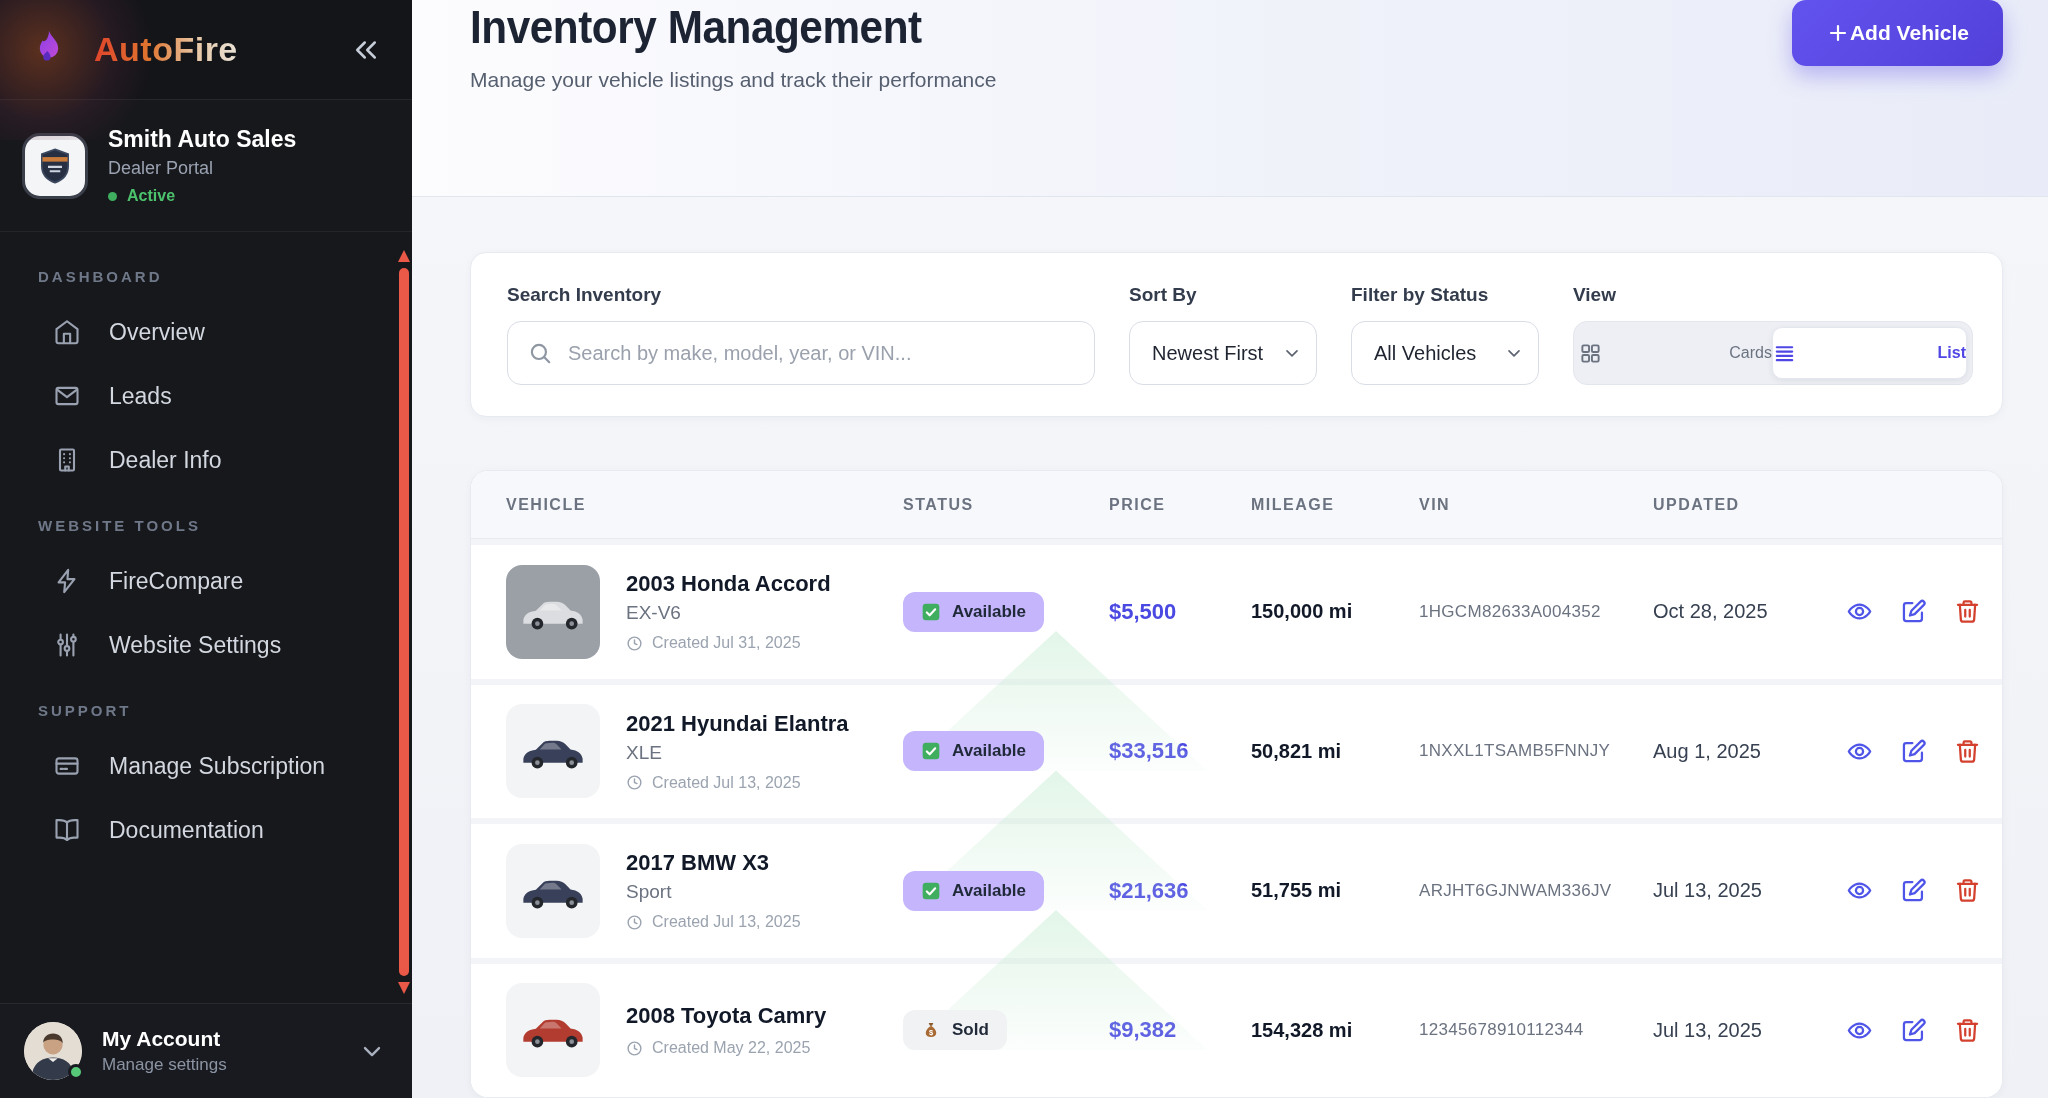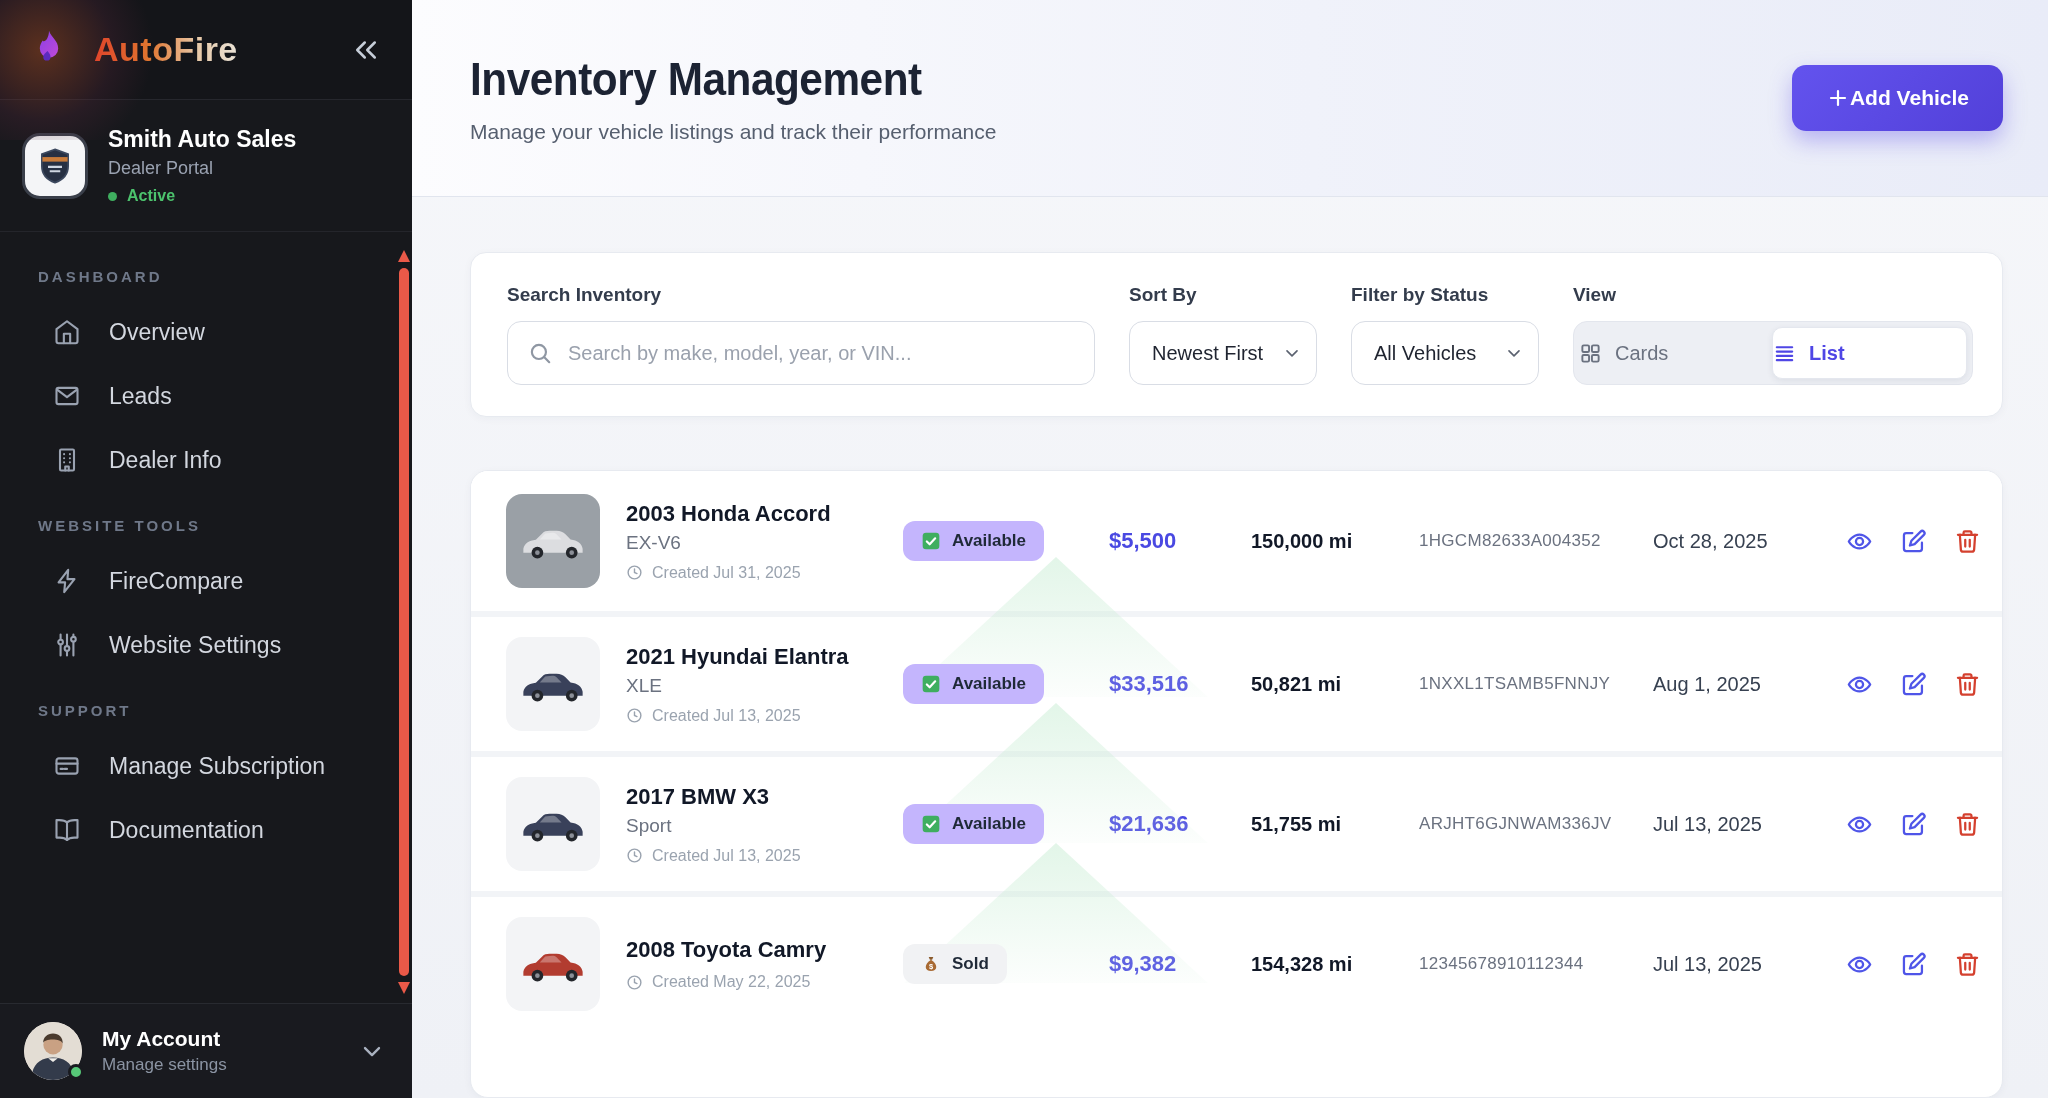--- a/index.html
+++ b/index.html
@@ -45,21 +45,21 @@
   .acct-avatar { position:relative; width:58px; height:58px; border-radius:50%; background:#e6e0d8; overflow:visible; flex:0 0 58px; }
   .acct-avatar svg { border-radius:50%; }
   .acct-dot { position:absolute; right:-2px; bottom:0; width:16px; height:16px; border-radius:50%; background:#57c878; border:3px solid #191a1f; }
   .acct-meta { margin-left:20px; flex:1; }
   .acct-name { font-size:21px; font-weight:700; color:#ffffff; }
   .acct-sub { font-size:17px; color:#8b94a3; margin-top:4px; }
   .acct-chevron { color:#aab2c0; width:28px; height:28px; }
 
   
   .main { flex:1; height:100%; display:flex; flex-direction:column; background:linear-gradient(#f6f7fa, #eff1f6); min-width:0; }
-  .band { height:197px; flex:0 0 197px; background:linear-gradient(90deg,#fcfcfe 0%, #f0f2fa 55%, #e9ecf8 100%); border-bottom:1px solid #e1e5ee; display:flex; align-items:center; justify-content:space-between; padding:0 45px 0 58px; }
+  .band { height:197px; flex:0 0 197px; background:linear-gradient(90deg,#fcfcfe 0%, #f0f2fa 55%, #e9ecf8 100%); border-bottom:1px solid #e1e5ee; display:flex; align-items:flex-start; justify-content:space-between; padding:0 45px 0 58px; }
   .page-title { font-size:46px; font-weight:700; color:#1c2333; letter-spacing:-.5px; display:inline-block; transform:scaleX(.92); transform-origin:left center; }
   .page-sub { font-size:21px; color:#565f6f; margin-top:14px; }
   .band-right { display:flex; align-items:center; gap:26px; }
   .count-pill { display:flex; align-items:center; gap:14px; background:#ffffff; border:1px solid #eceef3; border-radius:999px; padding:17px 28px; box-shadow:0 4px 14px rgba(35,45,80,.07); }
   .count-pill .dot { width:11px; height:11px; border-radius:50%; background:#4ade80; }
   .count-pill .txt { font-size:19px; font-weight:700; color:#1f2430; }
   .add-btn { display:flex; align-items:center; gap:0; background:linear-gradient(135deg,#6353ee,#5240d9); color:#fff; border:none; border-radius:14px; padding:21px 34px; font-size:21px; font-weight:700; font-family:inherit; cursor:pointer; box-shadow:0 10px 22px rgba(85,70,230,.35); }
   .add-btn svg { width:24px; height:24px; }
 
   .content { flex:1; padding:55px 45px 0 58px; display:flex; flex-direction:column; min-height:0; }
@@ -67,21 +67,21 @@
   .filter-card { background:#ffffff; border:1px solid #e7eaf0; border-radius:16px; padding:31px 36px; display:flex; gap:34px; box-shadow:0 2px 8px rgba(35,45,80,.04); flex:0 0 auto; }
   .fgroup { display:flex; flex-direction:column; }
   .flabel { font-size:19px; font-weight:700; color:#333c4c; margin-bottom:15px; }
   .search-wrap { position:relative; width:588px; }
   .search-wrap .sicon { position:absolute; left:20px; top:19px; width:26px; height:26px; color:#8f97a3; }
   .search-input { width:100%; height:64px; border:1px solid #d9dde5; border-radius:14px; padding:0 20px 0 60px; font-size:20px; font-family:inherit; color:#1f2430; background:#fff; outline:none; }
   .search-input::placeholder { color:#9aa1ad; }
   .select { position:relative; width:188px; height:64px; border:1px solid #d9dde5; border-radius:14px; background:#fff; display:flex; align-items:center; padding:0 44px 0 22px; font-size:20px; font-weight:500; color:#1f2430; cursor:pointer; }
   .select .chev { position:absolute; right:14px; width:20px; height:20px; color:#5b6270; }
   .seg { width:400px; height:64px; background:#edeff4; border:1px solid #e3e6ed; border-radius:14px; display:flex; padding:5px; }
-  .seg-opt { flex:1; display:flex; align-items:center; justify-content:flex-start; gap:13px; font-size:20px; font-weight:500; color:#6b7280; border-radius:10px; cursor:pointer; }
+  .seg-opt { flex:1; display:flex; align-items:center; justify-content:space-between; gap:13px; font-size:16px; font-weight:500; color:#6b7280; border-radius:10px; cursor:pointer; }
   .seg-opt svg { width:23px; height:23px; }
   .seg-opt.active { background:#ffffff; border:1px solid #e4e7ee; color:#4f46e5; font-weight:600; box-shadow:0 2px 6px rgba(35,45,80,.08); }
 
   .table-card { margin-top:53px; background:#ffffff; border:1px solid #e7eaf0; border-radius:18px; flex:1; min-height:0; overflow:hidden; box-shadow:0 2px 8px rgba(35,45,80,.04); display:flex; flex-direction:column; }
   .tgrid { display:grid; grid-template-columns:397px 206px 142px 168px 234px 193px 1fr; padding:0 35px; align-items:center; }
   .thead { height:68px; background:#f7f8fb; border-bottom:1px solid #e8eaef; flex:0 0 68px; }
   .thead .th { font-size:16px; font-weight:700; letter-spacing:1.5px; color:#6b7280; }
   .trow { height:140px; background:#ffffff; border-top:6px solid #f2f4f7; position:relative; }
   .trow:first-of-type { border-top:none; }
 
@@ -337,20 +337,29 @@
                     <path d="M4 5.5h16M4 10h16M4 14.5h16M4 19h16"></path>
                   </svg>
                 </span>
               <span>List</span>
             </div>
           </div>
         </div>
       </div>
 
       <div class="table-card">
+        <div class="tgrid thead">
+          <div class="th">VEHICLE</div>
+          <div class="th">STATUS</div>
+          <div class="th">PRICE</div>
+          <div class="th">MILEAGE</div>
+          <div class="th">VIN</div>
+          <div class="th">UPDATED</div>
+          <div class="th"></div>
+        </div>
 
         <div class="tgrid trow">
           <div class="c-vehicle">
             <div class="thumb" style="background-color: rgb(154, 160, 166); color: rgb(220, 221, 224);">
               <svg viewBox="0 0 100 60">
                   <path d="M12 40c1.5-7 7-10.5 16-11.5l8.5-8.5c2-2 5-3 9-3h9c5 0 8.5 1.7 11.5 4.5l6.5 6.5c9 1.2 14.5 5 15.5 12v5H12z" fill="currentColor"></path>
                   <path d="M40 20.5 33 28h28l-6.5-6.5c-1.6-1.4-3-2-5.5-2z" fill="#fff" opacity=".35"></path>
                   <circle cx="30" cy="45" r="7.5" fill="#23262b"></circle>
                   <circle cx="30" cy="45" r="3" fill="#8b8f97"></circle>
                   <circle cx="74" cy="45" r="7.5" fill="#23262b"></circle>

